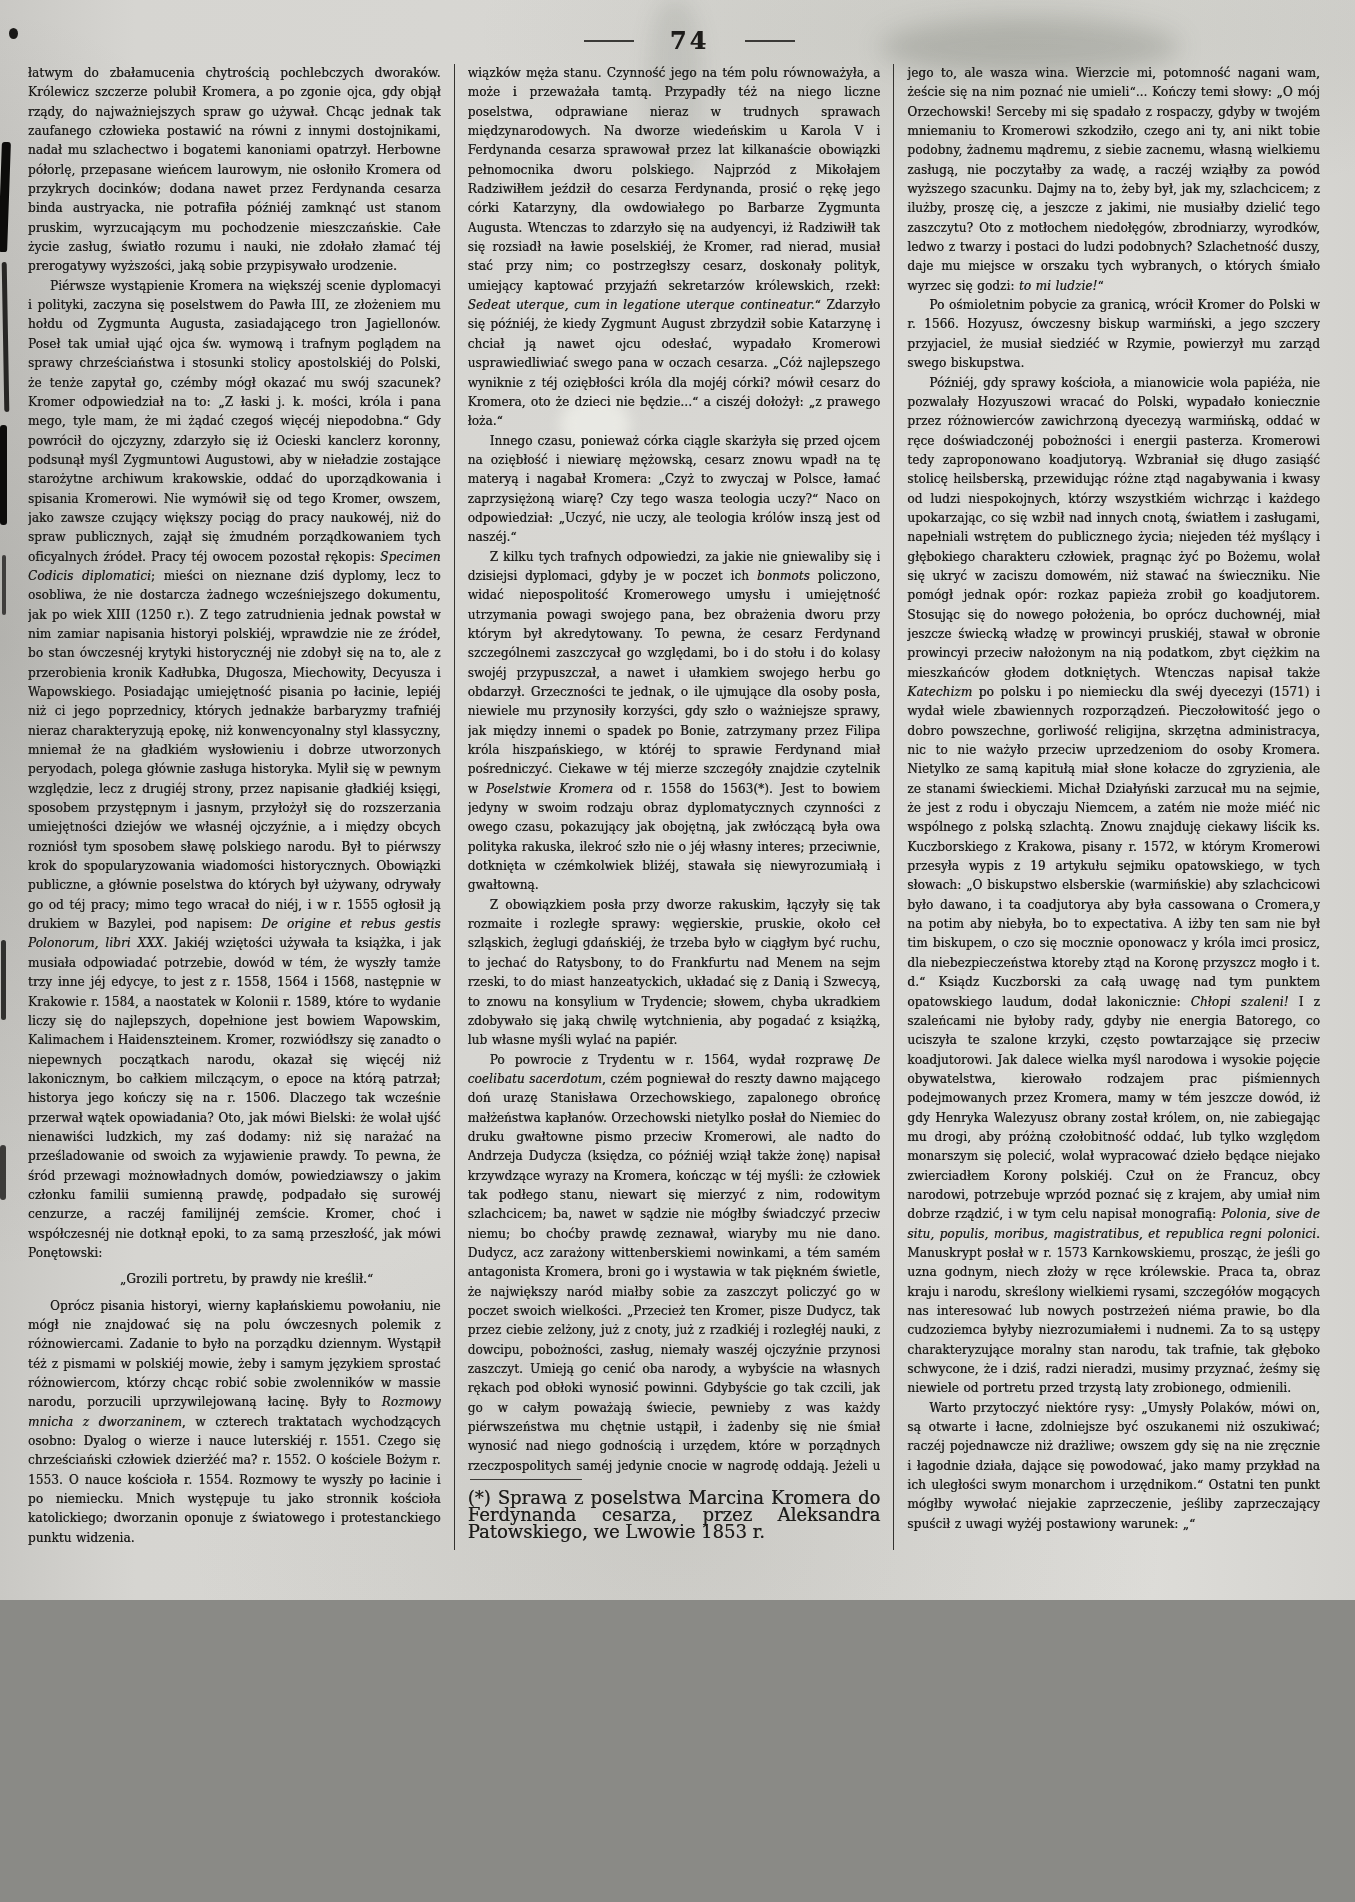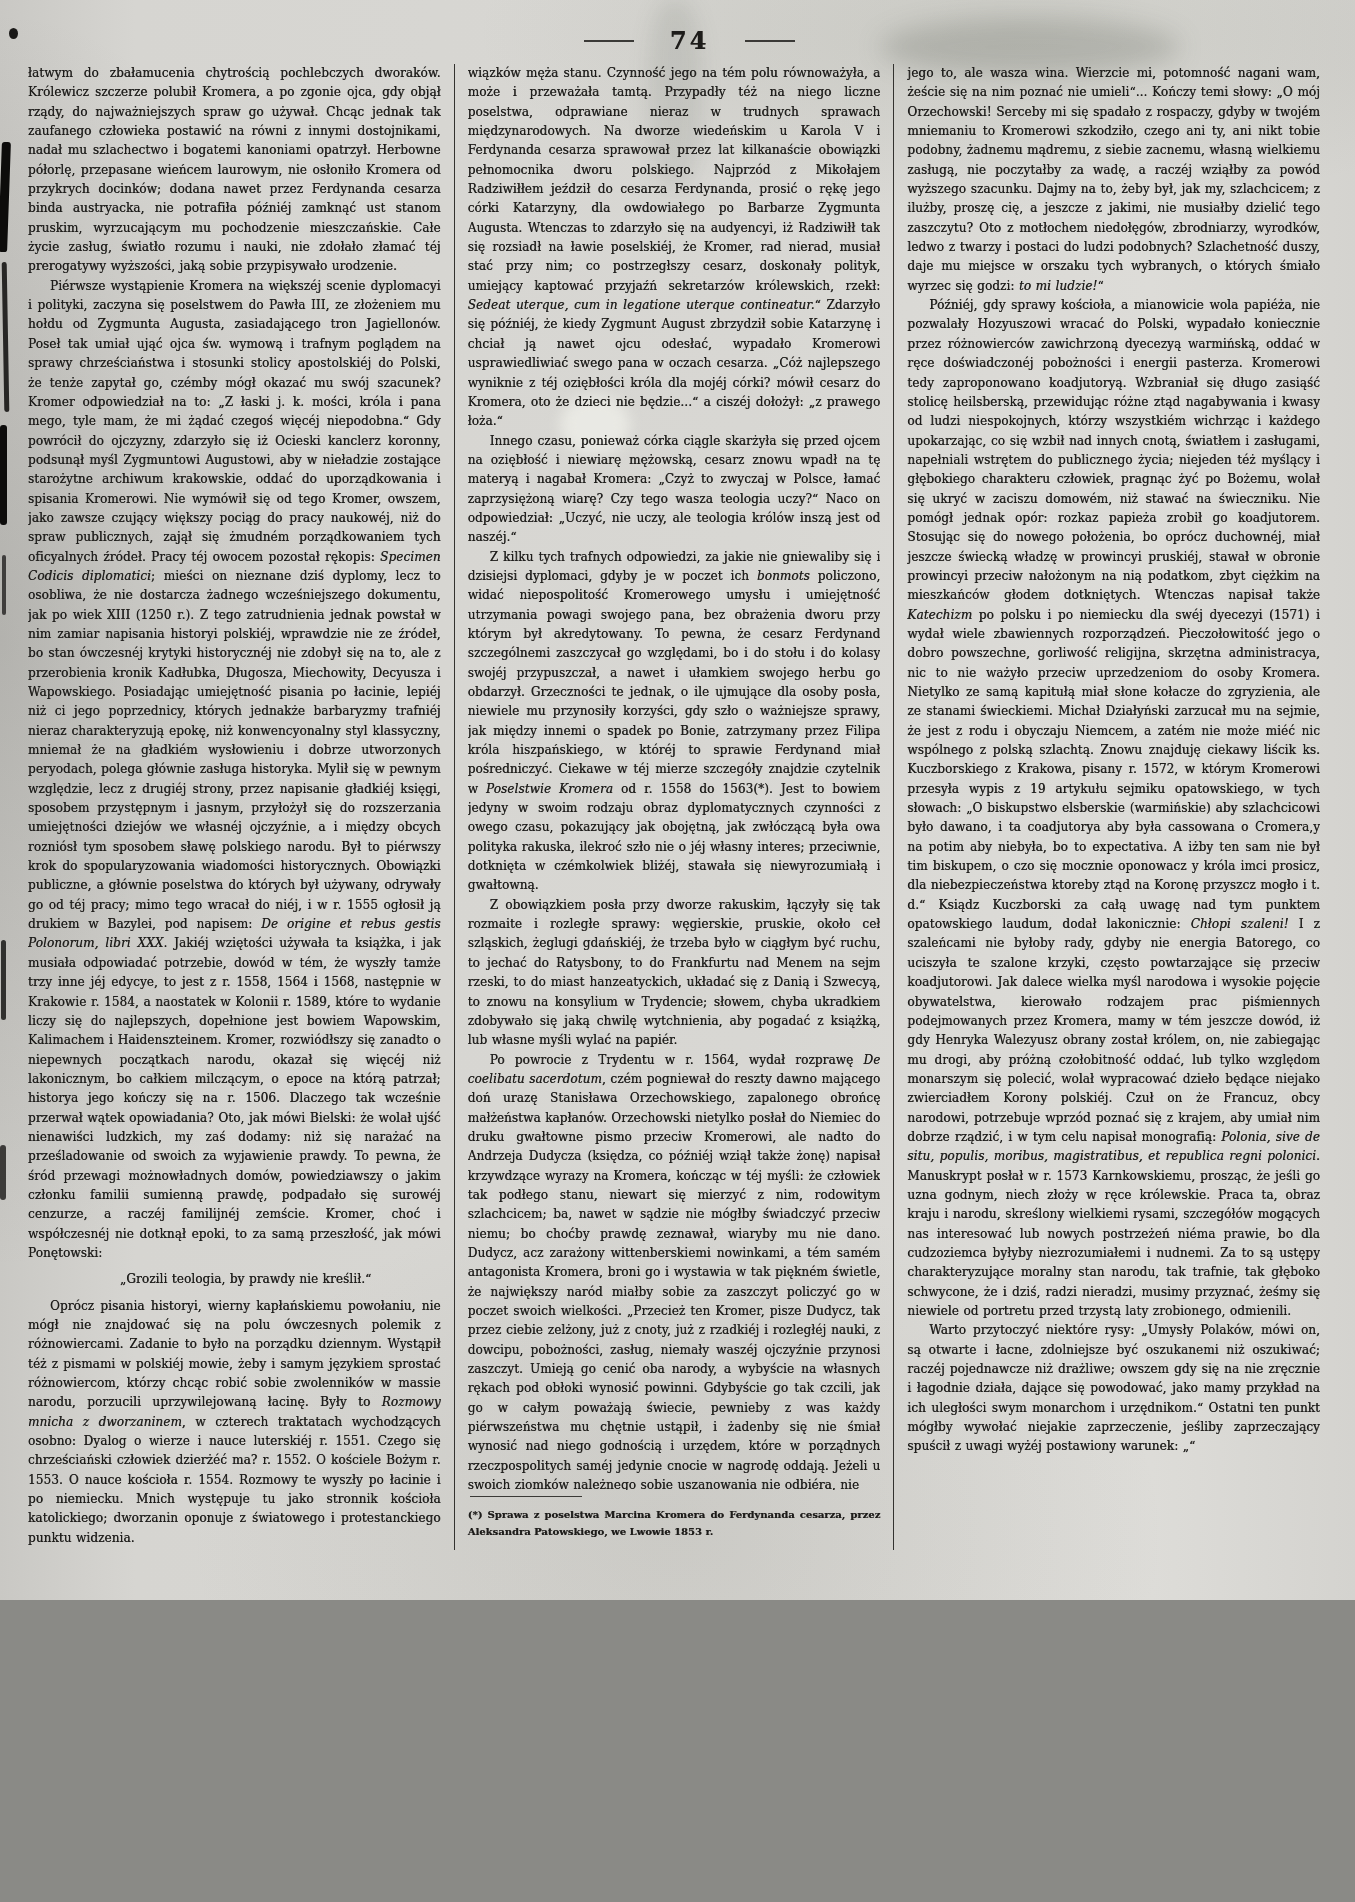--- a/index.html
+++ b/index.html
@@ -54,23 +54,22 @@
     text-align:left;text-indent:0;
     padding-left:92px;
     margin:7px 0;
   }
   .footnote{
     flex:0 0 auto;
     padding:6px 0 10px 0;
   }
   .footnote-rule{width:112px;border-top:1.3px solid #3a3936;margin:0 0 9px 2px;}
   .footnote-text{
-    margin:0;font-size:10px;line-height:17px;text-align:justify;
+    margin:0;font-size:18px;line-height:17px;text-align:justify;
     text-shadow:0.3px 0.2px 0 rgba(25,22,20,.7);
-    font-weight:bold;
   }
   
   .artifact{position:absolute;pointer-events:none;}
   .smudge-a{left:880px;top:18px;width:300px;height:58px;background:rgba(70,76,64,0.20);border-radius:50%;filter:blur(12px);}
   .smudge-b{left:648px;top:0;width:54px;height:190px;background:rgba(60,64,58,0.10);border-radius:40%;filter:blur(10px);}
   .smudge-c{left:560px;top:395px;width:70px;height:60px;background:rgba(235,235,230,0.9);border-radius:50%;filter:blur(7px);}
   .edge-streak{background:#0d0c0b;border-radius:3px;}
   .s1{left:0;top:142px;width:9px;height:110px;transform:rotate(2deg);}
   .s2{left:3px;top:262px;width:5px;height:150px;transform:rotate(-1deg);opacity:.85;}
   .s3{left:0;top:425px;width:7px;height:100px;}
@@ -107,40 +106,41 @@
     <span class="head-rule"></span>
     <span class="page-number">74</span>
     <span class="head-rule"></span>
   </div>
 
   <main class="columns">
     <section class="column">
       <div class="col-body">
           <p class="para" lang="pl">łatwym do zbałamucenia chytrością pochlebczych dworaków. Królewicz szczerze polubił Kromera, a po zgonie ojca, gdy objął rządy, do najważniejszych spraw go używał. Chcąc jednak tak zaufanego człowieka postawić na równi z innymi dostojnikami, nadał mu szlachectwo i bogatemi kanoniami opatrzył. Herbowne półorlę, przepasane wieńcem laurowym, nie osłoniło Kromera od przykrych docinków; dodana nawet przez Ferdynanda cesarza binda austryacka, nie potrafiła późniéj zamknąć ust stanom pruskim, wyrzucającym mu pochodzenie mieszczańskie. Całe życie zasług, światło rozumu i nauki, nie zdołało złamać téj prerogatywy wyższości, jaką sobie przypisywało urodzenie.</p>
           <p class="para ind" lang="pl">Piérwsze wystąpienie Kromera na większéj scenie dyplomacyi i polityki, zaczyna się poselstwem do Pawła III, ze złożeniem mu hołdu od Zygmunta Augusta, zasiadającego tron Jagiellonów. Poseł tak umiał ująć ojca św. wymową i trafnym poglądem na sprawy chrześciaństwa i stosunki stolicy apostolskiéj do Polski, że tenże zapytał go, czémby mógł okazać mu swój szacunek? Kromer odpowiedział na to: „Z łaski j. k. mości, króla i pana mego, tyle mam, że mi żądać czegoś więcéj niepodobna.“ Gdy powrócił do ojczyzny, zdarzyło się iż Ocieski kanclerz koronny, podsunął myśl Zygmuntowi Augustowi, aby w nieładzie zostające starożytne archiwum krakowskie, oddać do uporządkowania i spisania Kromerowi. Nie wymówił się od tego Kromer, owszem, jako zawsze czujący większy pociąg do pracy naukowéj, niż do spraw publicznych, zajął się żmudném porządkowaniem tych oficyalnych źródeł. Pracy téj owocem pozostał rękopis: <i>Specimen Codicis diplomatici</i>; mieści on nieznane dziś dyplomy, lecz to osobliwa, że nie dostarcza żadnego wcześniejszego dokumentu, jak po wiek XIII (1250 r.). Z tego zatrudnienia jednak powstał w nim zamiar napisania historyi polskiéj, wprawdzie nie ze źródeł, bo stan ówczesnéj krytyki historycznéj nie zdobył się na to, ale z przerobienia kronik Kadłubka, Długosza, Miechowity, Decyusza i Wapowskiego. Posiadając umiejętność pisania po łacinie, lepiéj niż ci jego poprzednicy, których jednakże barbaryzmy trafniéj nieraz charakteryzują epokę, niż konwencyonalny styl klassyczny, mniemał że na gładkiém wysłowieniu i dobrze utworzonych peryodach, polega głównie zasługa historyka. Mylił się w pewnym względzie, lecz z drugiéj strony, przez napisanie gładkiéj księgi, sposobem przystępnym i jasnym, przyłożył się do rozszerzania umiejętności dziejów we własnéj ojczyźnie, a i między obcych rozniósł tym sposobem sławę polskiego narodu. Był to piérwszy krok do spopularyzowania wiadomości historycznych. Obowiązki publiczne, a głównie poselstwa do których był używany, odrywały go od téj pracy; mimo tego wracał do niéj, i w r. 1555 ogłosił ją drukiem w Bazylei, pod napisem: <i>De origine et rebus gestis Polonorum, libri XXX</i>. Jakiéj wziętości używała ta książka, i jak musiała odpowiadać potrzebie, dowód w tém, że wyszły tamże trzy inne jéj edycye, to jest z r. 1558, 1564 i 1568, następnie w Krakowie r. 1584, a naostatek w Kolonii r. 1589, które to wydanie liczy się do najlepszych, dopełnione jest bowiem Wapowskim, Kalimachem i Haidenszteinem. Kromer, rozwiódłszy się zanadto o niepewnych początkach narodu, okazał się więcéj niż lakonicznym, bo całkiem milczącym, o epoce na którą patrzał; historya jego kończy się na r. 1506. Dlaczego tak wcześnie przerwał wątek opowiadania? Oto, jak mówi Bielski: że wolał ujść nienawiści ludzkich, my zaś dodamy: niż się narażać na prześladowanie od swoich za wyjawienie prawdy. To pewna, że śród przewagi możnowładnych domów, powiedziawszy o jakim członku familii sumienną prawdę, podpadało się surowéj cenzurze, a raczéj familijnéj zemście. Kromer, choć i współczesnéj nie dotknął epoki, to za samą przeszłość, jak mówi Ponętowski:</p>
-          <p class="para para-quote" lang="pl">„Grozili teologia, by prawdy nie kreślił.“</p>
+          <p class="para para-quote" lang="pl">„Grozili portretu, by prawdy nie kreślił.“</p>
           <p class="para ind" lang="pl">Oprócz pisania historyi, wierny kapłańskiemu powołaniu, nie mógł nie znajdować się na polu ówczesnych polemik z różnowiercami. Zadanie to było na porządku dziennym. Wystąpił téż z pismami w polskiéj mowie, żeby i samym językiem sprostać różnowiercom, którzy chcąc robić sobie zwolenników w massie narodu, porzucili uprzywilejowaną łacinę. Były to <i>Rozmowy mnicha z dworzaninem</i>, w czterech traktatach wychodzących osobno: Dyalog o wierze i nauce luterskiéj r. 1551. Czego się chrześciański człowiek dzierżéć ma? r. 1552. O kościele Bożym r. 1553. O nauce kościoła r. 1554. Rozmowy te wyszły po łacinie i po niemiecku. Mnich występuje tu jako stronnik kościoła katolickiego; dworzanin oponuje z światowego i protestanckiego punktu widzenia.</p>
         </div>
     </section>
     <section class="column">
       <div class="col-body">
           <p class="para" lang="pl">wiązków męża stanu. Czynność jego na tém polu równoważyła, a może i przeważała tamtą. Przypadły téż na niego liczne poselstwa, odprawiane nieraz w trudnych sprawach międzynarodowych. Na dworze wiedeńskim u Karola V i Ferdynanda cesarza sprawował przez lat kilkanaście obowiązki pełnomocnika dworu polskiego. Najprzód z Mikołajem Radziwiłłem jeździł do cesarza Ferdynanda, prosić o rękę jego córki Katarzyny, dla owdowiałego po Barbarze Zygmunta Augusta. Wtenczas to zdarzyło się na audyencyi, iż Radziwiłł tak się rozsiadł na ławie poselskiéj, że Kromer, rad nierad, musiał stać przy nim; co postrzegłszy cesarz, doskonały polityk, umiejący kaptować przyjaźń sekretarzów królewskich, rzekł: <i>Sedeat uterque, cum in legatione uterque contineatur.</i>“ Zdarzyło się późniéj, że kiedy Zygmunt August zbrzydził sobie Katarzynę i chciał ją nawet ojcu odesłać, wypadało Kromerowi usprawiedliwiać swego pana w oczach cesarza. „Cóż najlepszego wyniknie z téj oziębłości króla dla mojéj córki? mówił cesarz do Kromera, oto że dzieci nie będzie...“ a ciszéj dołożył: „z prawego łoża.“</p>
           <p class="para ind" lang="pl">Innego czasu, ponieważ córka ciągle skarżyła się przed ojcem na oziębłość i niewiarę mężowską, cesarz znowu wpadł na tę materyą i nagabał Kromera: „Czyż to zwyczaj w Polsce, łamać zaprzysiężoną wiarę? Czy tego wasza teologia uczy?“ Naco on odpowiedział: „Uczyć, nie uczy, ale teologia królów inszą jest od naszéj.“</p>
           <p class="para ind" lang="pl">Z kilku tych trafnych odpowiedzi, za jakie nie gniewaliby się i dzisiejsi dyplomaci, gdyby je w poczet ich <i>bonmots</i> policzono, widać niepospolitość Kromerowego umysłu i umiejętność utrzymania powagi swojego pana, bez obrażenia dworu przy którym był akredytowany. To pewna, że cesarz Ferdynand szczególnemi zaszczycał go względami, bo i do stołu i do kolasy swojéj przypuszczał, a nawet i ułamkiem swojego herbu go obdarzył. Grzeczności te jednak, o ile ujmujące dla osoby posła, niewiele mu przynosiły korzyści, gdy szło o ważniejsze sprawy, jak między innemi o spadek po Bonie, zatrzymany przez Filipa króla hiszpańskiego, w któréj to sprawie Ferdynand miał pośredniczyć. Ciekawe w téj mierze szczegóły znajdzie czytelnik w <i>Poselstwie Kromera</i> od r. 1558 do 1563(*). Jest to bowiem jedyny w swoim rodzaju obraz dyplomatycznych czynności z owego czasu, pokazujący jak obojętną, jak zwłóczącą była owa polityka rakuska, ilekroć szło nie o jéj własny interes; przeciwnie, dotknięta w czémkolwiek bliżéj, stawała się niewyrozumiałą i gwałtowną.</p>
           <p class="para ind" lang="pl">Z obowiązkiem posła przy dworze rakuskim, łączyły się tak rozmaite i rozległe sprawy: węgierskie, pruskie, około ceł szląskich, żeglugi gdańskiéj, że trzeba było w ciągłym być ruchu, to jechać do Ratysbony, to do Frankfurtu nad Menem na sejm rzeski, to do miast hanzeatyckich, układać się z Danią i Szwecyą, to znowu na konsylium w Trydencie; słowem, chyba ukradkiem zdobywało się jaką chwilę wytchnienia, aby pogadać z książką, lub własne myśli wylać na papiér.</p>
           <p class="para ind" lang="pl">Po powrocie z Trydentu w r. 1564, wydał rozprawę <i>De coelibatu sacerdotum</i>, czém pogniewał do reszty dawno mającego doń urazę Stanisława Orzechowskiego, zapalonego obrońcę małżeństwa kapłanów. Orzechowski nietylko posłał do Niemiec do druku gwałtowne pismo przeciw Kromerowi, ale nadto do Andrzeja Dudycza (księdza, co późniéj wziął także żonę) napisał krzywdzące wyrazy na Kromera, kończąc w téj myśli: że człowiek tak podłego stanu, niewart się mierzyć z nim, rodowitym szlachcicem; ba, nawet w sądzie nie mógłby świadczyć przeciw niemu; bo choćby prawdę zeznawał, wiaryby mu nie dano. Dudycz, acz zarażony wittenberskiemi nowinkami, a tém samém antagonista Kromera, broni go i wystawia w tak piękném świetle, że największy naród miałby sobie za zaszczyt policzyć go w poczet swoich wielkości. „Przecież ten Kromer, pisze Dudycz, tak przez ciebie zelżony, już z cnoty, już z rzadkiéj i rozległéj nauki, z dowcipu, pobożności, zasług, niemały waszéj ojczyźnie przynosi zaszczyt. Umieją go cenić oba narody, a wybyście na własnych rękach pod obłoki wynosić powinni. Gdybyście go tak czcili, jak go w całym poważają świecie, pewnieby z was każdy piérwszeństwa mu chętnie ustąpił, i żadenby się nie śmiał wynosić nad niego godnością i urzędem, które w porządnych rzeczpospolitych saméj jedynie cnocie w nagrodę oddają. Jeżeli u swoich ziomków należnego sobie uszanowania nie odbiéra, nie</p>
         </div>
       <div class="footnote">
         <div class="footnote-rule"></div>
         <p class="footnote-text">(*) Sprawa z poselstwa Marcina Kromera do Ferdynanda cesarza, przez Aleksandra Patowskiego, we Lwowie 1853 r.</p>
       </div>
     </section>
     <section class="column">
       <div class="col-body">
           <p class="para" lang="pl">jego to, ale wasza wina. Wierzcie mi, potomność nagani wam, żeście się na nim poznać nie umieli“... Kończy temi słowy: „O mój Orzechowski! Serceby mi się spadało z rospaczy, gdyby w twojém mniemaniu to Kromerowi szkodziło, czego ani ty, ani nikt tobie podobny, żadnemu mądremu, z siebie zacnemu, własną wielkiemu zasługą, nie poczytałby za wadę, a raczéj wziąłby za powód wyższego szacunku. Dajmy na to, żeby był, jak my, szlachcicem; z ilużby, proszę cię, a jeszcze z jakimi, nie musiałby dzielić tego zaszczytu? Oto z motłochem niedołęgów, zbrodniarzy, wyrodków, ledwo z twarzy i postaci do ludzi podobnych? Szlachetność duszy, daje mu miejsce w orszaku tych wybranych, o których śmiało wyrzec się godzi: <i>to mi ludzie!</i>“</p>
+          <p class="para ind" lang="pl">Po ośmioletnim pobycie za granicą, wrócił Kromer do Polski w r. 1566. Hozyusz, ówczesny biskup warmiński, a jego szczery przyjaciel, że musiał siedziéć w Rzymie, powierzył mu zarząd swego biskupstwa.</p>
           <p class="para ind" lang="pl">Późniéj, gdy sprawy kościoła, a mianowicie wola papiéża, nie pozwalały Hozyuszowi wracać do Polski, wypadało koniecznie przez różnowierców zawichrzoną dyecezyą warmińską, oddać w ręce doświadczonéj pobożności i energii pasterza. Kromerowi tedy zaproponowano koadjutoryą. Wzbraniał się długo zasiąść stolicę heilsberską, przewidując różne ztąd nagabywania i kwasy od ludzi niespokojnych, którzy wszystkiém wichrząc i każdego upokarzając, co się wzbił nad innych cnotą, światłem i zasługami, napełniali wstrętem do publicznego życia; niejeden téż myślący i głębokiego charakteru człowiek, pragnąc żyć po Bożemu, wolał się ukryć w zaciszu domowém, niż stawać na świeczniku. Nie pomógł jednak opór: rozkaz papieża zrobił go koadjutorem. Stosując się do nowego położenia, bo oprócz duchownéj, miał jeszcze świecką władzę w prowincyi pruskiéj, stawał w obronie prowincyi przeciw nałożonym na nią podatkom, zbyt ciężkim na mieszkańców głodem dotkniętych. Wtenczas napisał także <i>Katechizm</i> po polsku i po niemiecku dla swéj dyecezyi (1571) i wydał wiele zbawiennych rozporządzeń. Pieczołowitość jego o dobro powszechne, gorliwość religijna, skrzętna administracya, nic to nie ważyło przeciw uprzedzeniom do osoby Kromera. Nietylko ze samą kapitułą miał słone kołacze do zgryzienia, ale ze stanami świeckiemi. Michał Działyński zarzucał mu na sejmie, że jest z rodu i obyczaju Niemcem, a zatém nie może miéć nic wspólnego z polską szlachtą. Znowu znajduję ciekawy liścik ks. Kuczborskiego z Krakowa, pisany r. 1572, w którym Kromerowi przesyła wypis z 19 artykułu sejmiku opatowskiego, w tych słowach: „O biskupstwo elsberskie (warmińskie) aby szlachcicowi było dawano, i ta coadjutorya aby była cassowana o Cromera,y na potim aby niebyła, bo to expectativa. A iżby ten sam nie był tim biskupem, o czo się mocznie oponowacz y króla imci prosicz, dla niebezpieczeństwa ktoreby ztąd na Koronę przyszcz mogło i t. d.“ Ksiądz Kuczborski za całą uwagę nad tym punktem opatowskiego laudum, dodał lakonicznie: <i>Chłopi szaleni!</i> I z szaleńcami nie byłoby rady, gdyby nie energia Batorego, co uciszyła te szalone krzyki, często powtarzające się przeciw koadjutorowi. Jak dalece wielka myśl narodowa i wysokie pojęcie obywatelstwa, kierowało rodzajem prac piśmiennych podejmowanych przez Kromera, mamy w tém jeszcze dowód, iż gdy Henryka Walezyusz obrany został królem, on, nie zabiegając mu drogi, aby próżną czołobitność oddać, lub tylko względom monarszym się polecić, wolał wypracować dzieło będące niejako zwierciadłem Korony polskiéj. Czuł on że Francuz, obcy narodowi, potrzebuje wprzód poznać się z krajem, aby umiał nim dobrze rządzić, i w tym celu napisał monografią: <i>Polonia, sive de situ, populis, moribus, magistratibus, et republica regni polonici</i>. Manuskrypt posłał w r. 1573 Karnkowskiemu, prosząc, że jeśli go uzna godnym, niech złoży w ręce królewskie. Praca ta, obraz kraju i narodu, skreślony wielkiemi rysami, szczegółów mogących nas interesować lub nowych postrzeżeń niéma prawie, bo dla cudzoziemca byłyby niezrozumiałemi i nudnemi. Za to są ustępy charakteryzujące moralny stan narodu, tak trafnie, tak głęboko schwycone, że i dziś, radzi nieradzi, musimy przyznać, żeśmy się niewiele od portretu przed trzystą laty zrobionego, odmienili.</p>
           <p class="para ind" lang="pl">Warto przytoczyć niektóre rysy: „Umysły Polaków, mówi on, są otwarte i łacne, zdolniejsze być oszukanemi niż oszukiwać; raczéj pojednawcze niż drażliwe; owszem gdy się na nie zręcznie i łagodnie działa, dające się powodować, jako mamy przykład na ich uległości swym monarchom i urzędnikom.“ Ostatni ten punkt mógłby wywołać niejakie zaprzeczenie, jeśliby zaprzeczający spuścił z uwagi wyżéj postawiony warunek: „“</p>
         </div>
     </section>
   </main>
 
   <div class="artifact bottom-speck1"></div>
   <div class="artifact bottom-speck2"></div>
   <div class="artifact bottom-bump"></div>
   <div class="artifact bottom-band"></div>

